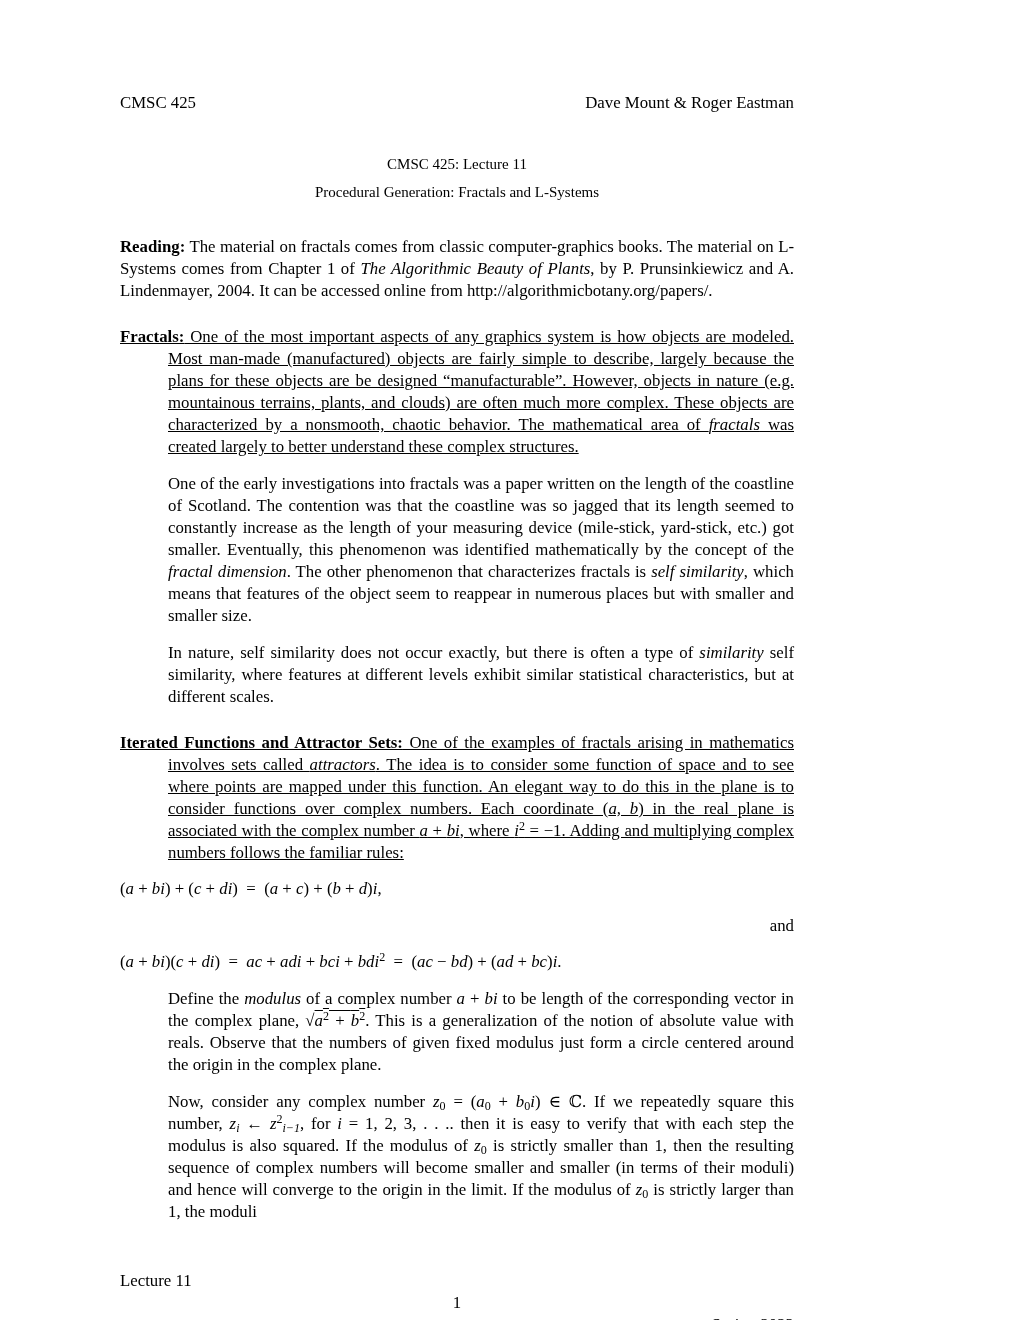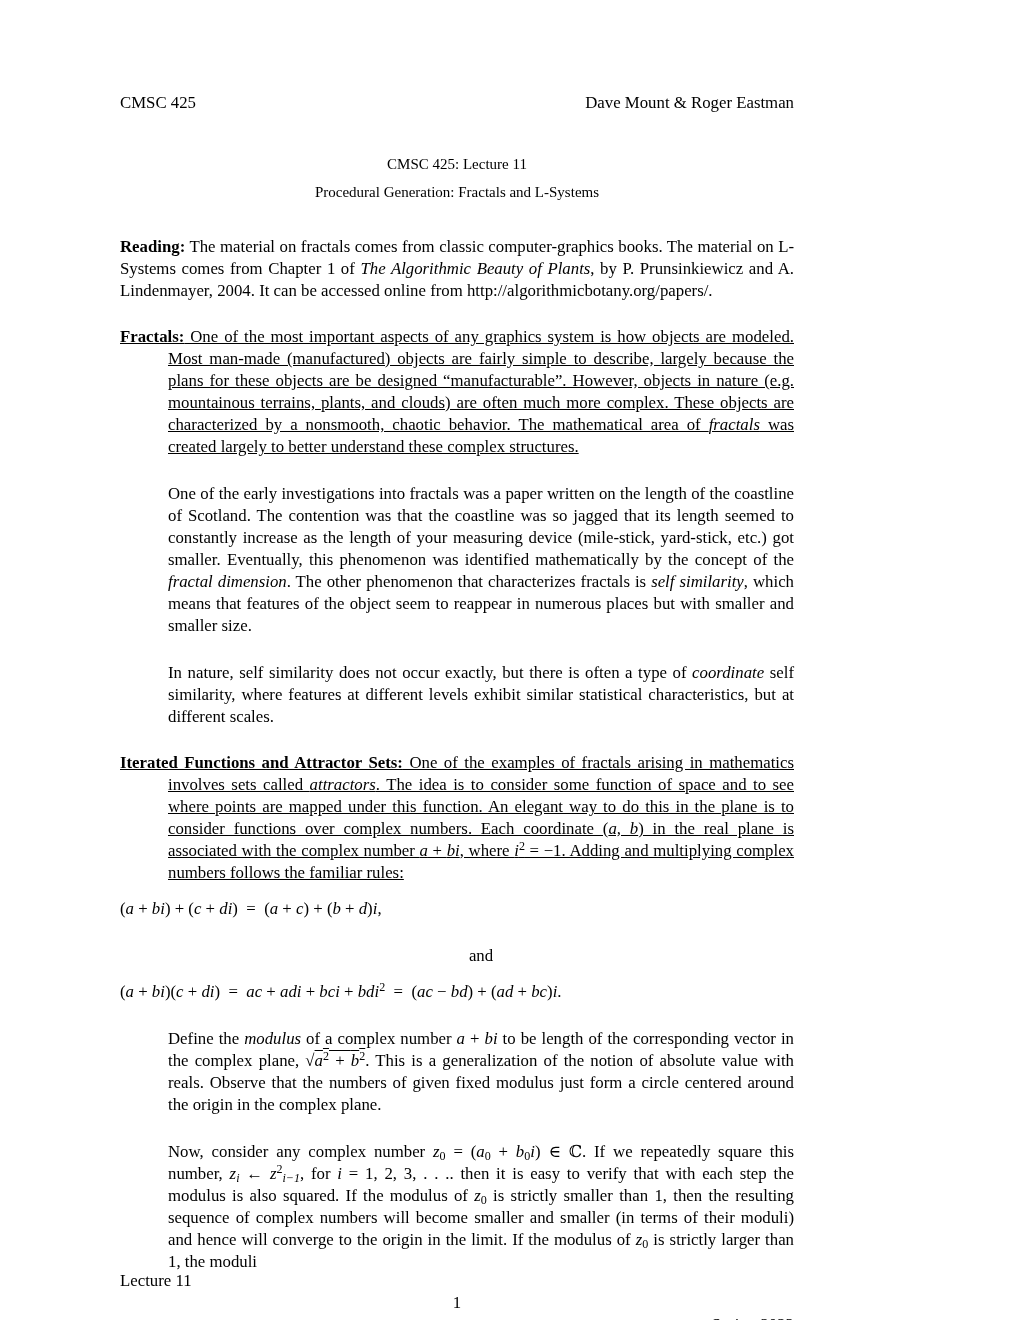--- a/index.html
+++ b/index.html
@@ -21,27 +21,27 @@
   .cell.left{text-align:left;}
   .cell.center{text-align:center;}
   .cell.right{text-align:right;}
   .doc-title{
     text-align:center;
     margin:36px 0 30px 0;
     font-size:15px;
     line-height:28px;
   }
   .para{
-    margin:25px 0 0 0;
+    margin:15px 0 0 0;
     text-align:justify;
   }
   .section{margin-top:24px;}
   .hang{padding-left:48px;text-indent:-48px;text-decoration:underline;}
   .ind{padding-left:48px;}
-  .nojust{text-align:center;}
+  .nojust{text-align:right;}
   .equation{
     text-align:left;
     margin:14px 0 14px 0;
     white-space:pre-wrap;
   }
   .b{font-weight:bold;}
   .i{font-style:italic;}
   .sup{font-size:0.72em;vertical-align:0.5em;line-height:0;}
   .sub{font-size:0.72em;vertical-align:-0.25em;line-height:0;}
   .ol{text-decoration:overline;}
@@ -68,21 +68,21 @@
     <div>CMSC 425: Lecture 11</div>
     <div>Procedural Generation: Fractals and L-Systems</div>
   </div>
 
   <p class="para"><span class="b">Reading:</span><span> The material on fractals comes from classic computer-graphics books. The material on L-Systems comes from Chapter 1 of </span><span class="i">The Algorithmic Beauty of Plants</span><span>, by P. Prunsinkiewicz and A. Lindenmayer, 2004. It can be accessed online from http://algorithmicbotany.org/papers/.</span></p>
 
   <p class="para hang section"><span class="b">Fractals:</span><span> One of the most important aspects of any graphics system is how objects are modeled. Most man-made (manufactured) objects are fairly simple to describe, largely because the plans for these objects are be designed “manufacturable”. However, objects in nature (e.g. mountainous terrains, plants, and clouds) are often much more complex. These objects are characterized by a nonsmooth, chaotic behavior. The mathematical area of </span><span class="i">fractals</span><span> was created largely to better understand these complex structures.</span></p>
 
   <p class="para ind"><span>One of the early investigations into fractals was a paper written on the length of the coastline of Scotland. The contention was that the coastline was so jagged that its length seemed to constantly increase as the length of your measuring device (mile-stick, yard-stick, etc.) got smaller. Eventually, this phenomenon was identified mathematically by the concept of the </span><span class="i">fractal dimension</span><span>. The other phenomenon that characterizes fractals is </span><span class="i">self similarity</span><span>, which means that features of the object seem to reappear in numerous places but with smaller and smaller size.</span></p>
 
-  <p class="para ind"><span>In nature, self similarity does not occur exactly, but there is often a type of </span><span class="i">coordinate</span><span> self similarity, where features at different levels exhibit similar statistical characteristics, but at different scales.</span></p>
+  <p class="para ind"><span>In nature, self similarity does not occur exactly, but there is often a type of </span><span class="i">similarity</span><span> self similarity, where features at different levels exhibit similar statistical characteristics, but at different scales.</span></p>
 
   <p class="para hang section"><span class="b">Iterated Functions and Attractor Sets:</span><span> One of the examples of fractals arising in mathematics involves sets called </span><span class="i">attractors</span><span>. The idea is to consider some function of space and to see where points are mapped under this function. An elegant way to do this in the plane is to consider functions over complex numbers. Each coordinate (</span><span class="i">a, b</span><span>) in the real plane is associated with the complex number </span><span class="i">a</span><span> + </span><span class="i">bi</span><span>, where </span><span class="i">i</span><span class="sup">2</span><span> = −1. Adding and multiplying complex numbers follows the familiar rules:</span></p>
 
   <div class="equation"><span>(</span><span class="i">a</span><span> + </span><span class="i">bi</span><span>) + (</span><span class="i">c</span><span> + </span><span class="i">di</span><span>)  =  (</span><span class="i">a</span><span> + </span><span class="i">c</span><span>) + (</span><span class="i">b</span><span> + </span><span class="i">d</span><span>)</span><span class="i">i</span><span>,</span></div>
 
   <p class="para ind nojust">and</p>
 
   <div class="equation"><span>(</span><span class="i">a</span><span> + </span><span class="i">bi</span><span>)(</span><span class="i">c</span><span> + </span><span class="i">di</span><span>)  =  </span><span class="i">ac</span><span> + </span><span class="i">adi</span><span> + </span><span class="i">bci</span><span> + </span><span class="i">bdi</span><span class="sup">2</span><span>  =  (</span><span class="i">ac</span><span> − </span><span class="i">bd</span><span>) + (</span><span class="i">ad</span><span> + </span><span class="i">bc</span><span>)</span><span class="i">i</span><span>.</span></div>
 
   <p class="para ind"><span>Define the </span><span class="i">modulus</span><span> of a complex number </span><span class="i">a</span><span> + </span><span class="i">bi</span><span> to be length of the corresponding vector in the complex plane, </span><span>√</span><span class="i ol">a</span><span class="sup ol">2</span><span class="ol"> + </span><span class="i ol">b</span><span class="sup ol">2</span><span>. This is a generalization of the notion of absolute value with reals. Observe that the numbers of given fixed modulus just form a circle centered around the origin in the complex plane.</span></p>

